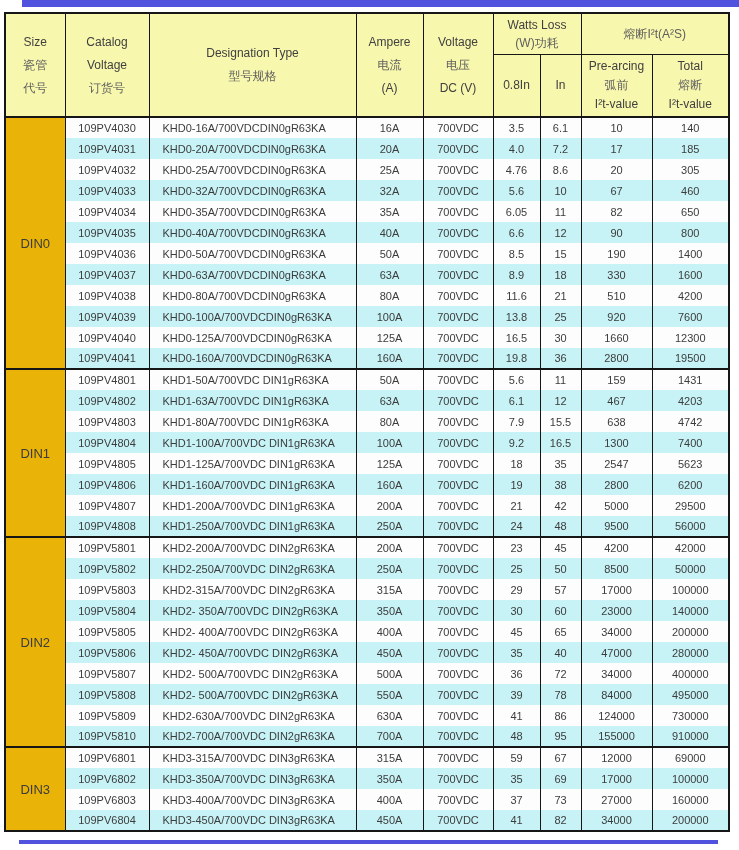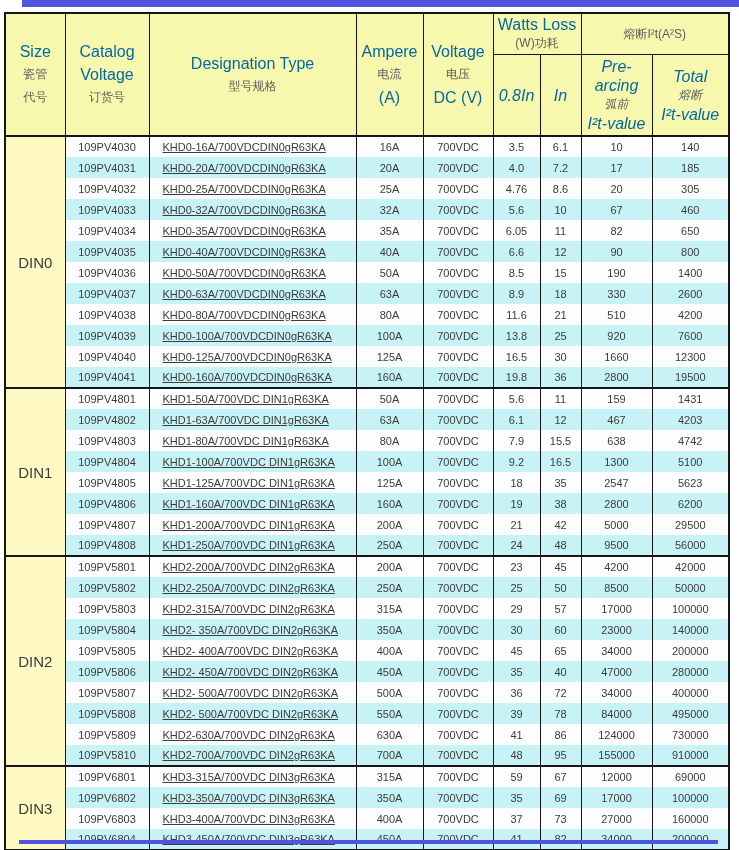--- a/index.html
+++ b/index.html
@@ -17,33 +17,33 @@
   .bottom-bar{position:absolute;left:19px;top:840px;width:699px;height:4px;background:var(--accent);}
   .table-wrap{position:absolute;left:4px;top:12px;}
   table{border-collapse:collapse;table-layout:fixed;border:2px solid var(--border);}
   col.c-size{width:60px;}  col.c-catalog{width:84px;}  col.c-designation{width:207px;}
   col.c-ampere{width:67px;} col.c-voltage{width:70px;} col.c-w08{width:47px;}
   col.c-win{width:41px;}   col.c-prearc{width:71px;}  col.c-total{width:77px;}
   thead th{background:var(--header-bg);border:1px solid var(--border);font-weight:normal;
            text-align:center;vertical-align:middle;padding:2px 1px;}
   thead tr.h1{height:40px;}
   thead tr.h2{height:62px;}
-  thead .en{font-size:16px;color:#0369a1;line-height:23px;}
+  thead .en{font-size:12px;color:#404040;line-height:23px;}
   thead .zh{font-size:12px;color:#5E5E5E;line-height:23px;}
   thead th.span2 .en, thead th.span2 .zh{line-height:18px;}
-  thead tr.h2 th .en, thead tr.h2 th .zh{line-height:19px;font-style:italic;}
+  thead tr.h2 th .en, thead tr.h2 th .zh{line-height:19px;}
   tbody td{border-left:1px solid var(--border);border-right:1px solid var(--border);
            border-top:0;border-bottom:0;font-size:11px;text-align:center;
            vertical-align:middle;background:var(--row-bg);color:var(--text);
            white-space:nowrap;overflow:hidden;}
   tbody tr{height:21px;}
   tbody tr.alt td{background:var(--alt-bg);}
   tbody tr.group-start td{border-top:2px solid var(--border);}
-  tbody td.size-cell{background:#fef9c3;font-size:15px;color:#3C3C3C;}
-  tbody td.c-designation{text-align:left;padding-left:13px;text-decoration:underline;}
+  tbody td.size-cell{background:#eab308;font-size:13px;color:#3C3C3C;}
+  tbody td.c-designation{text-align:left;padding-left:13px;}
 </style>
 </head>
 <body>
 
 <div class="top-bar"></div>
 
 <div class="table-wrap">
   <table>
     <colgroup>
       <col class="c-size">
@@ -182,21 +182,21 @@
           <td class="c-total">1400</td>
         </tr>
         <tr class="alt">
           <td class="c-catalog">109PV4037</td>
           <td class="c-designation">KHD0-63A/700VDCDIN0gR63KA</td>
           <td class="c-ampere">63A</td>
           <td class="c-voltage">700VDC</td>
           <td class="c-w08">8.9</td>
           <td class="c-win">18</td>
           <td class="c-prearc">330</td>
-          <td class="c-total">2600</td>
+          <td class="c-total">1600</td>
         </tr>
         <tr class="">
           <td class="c-catalog">109PV4038</td>
           <td class="c-designation">KHD0-80A/700VDCDIN0gR63KA</td>
           <td class="c-ampere">80A</td>
           <td class="c-voltage">700VDC</td>
           <td class="c-w08">11.6</td>
           <td class="c-win">21</td>
           <td class="c-prearc">510</td>
           <td class="c-total">4200</td>
@@ -263,21 +263,21 @@
           <td class="c-total">4742</td>
         </tr>
         <tr class="alt">
           <td class="c-catalog">109PV4804</td>
           <td class="c-designation">KHD1-100A/700VDC DIN1gR63KA</td>
           <td class="c-ampere">100A</td>
           <td class="c-voltage">700VDC</td>
           <td class="c-w08">9.2</td>
           <td class="c-win">16.5</td>
           <td class="c-prearc">1300</td>
-          <td class="c-total">5100</td>
+          <td class="c-total">7400</td>
         </tr>
         <tr class="">
           <td class="c-catalog">109PV4805</td>
           <td class="c-designation">KHD1-125A/700VDC DIN1gR63KA</td>
           <td class="c-ampere">125A</td>
           <td class="c-voltage">700VDC</td>
           <td class="c-w08">18</td>
           <td class="c-win">35</td>
           <td class="c-prearc">2547</td>
           <td class="c-total">5623</td>

